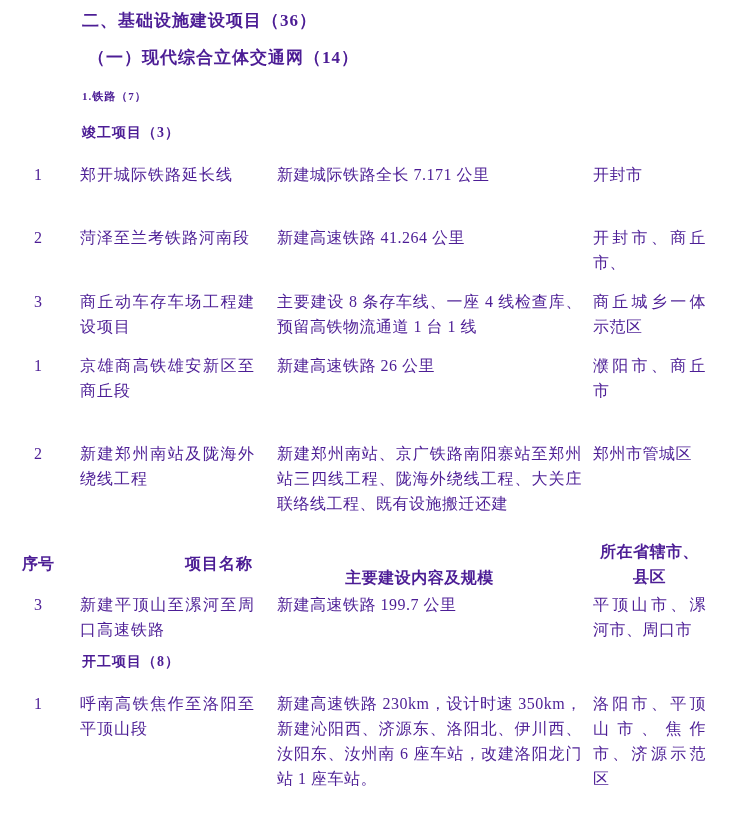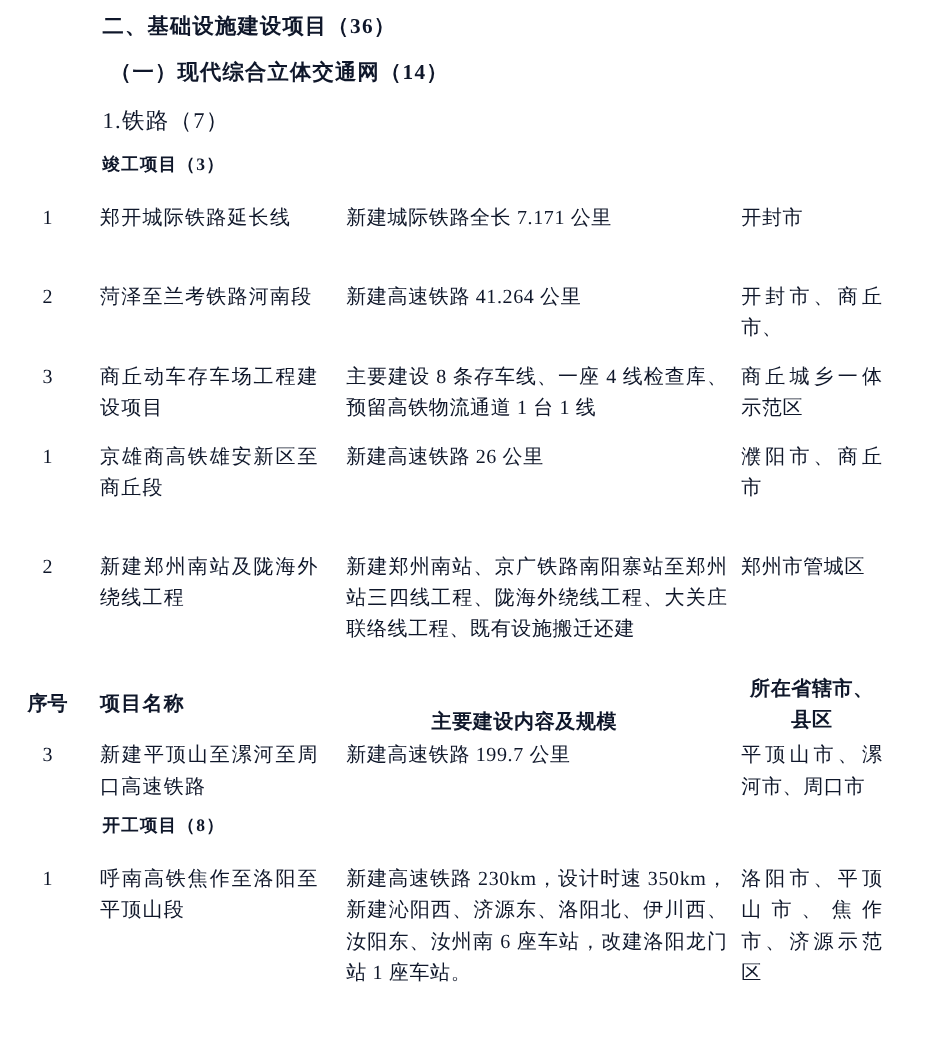--- a/index.html
+++ b/index.html
@@ -2,42 +2,42 @@
 <html><head>
 <meta charset="utf-8">
 <style>
   html, body { margin: 0; padding: 0; background: #ffffff; }
   .page {
     position: relative;
     width: 743px;
     height: 834px;
     overflow: hidden;
     background: #ffffff;
-    color: #0f172a;
+    color: #4c1d95;
     font-family: "Liberation Serif", "DejaVu Serif", serif;
   }
   
   .h1 {
     margin: 9px 0 0 82px;
     font-size: 17px;
     font-weight: bold;
     line-height: 24px;
     letter-spacing: 1px;
   }
   .h2 {
     margin: 13px 0 0 88px;
     font-size: 17px;
     font-weight: bold;
     line-height: 24px;
     letter-spacing: 1px;
   }
   .h3 {
     margin: 14px 0 0 82px;
-    font-size: 18px;
-    font-weight: normal;
+    font-size: 11px;
+    font-weight: bold;
     line-height: 24px;
     letter-spacing: 1px;
   }
   .plabel {
     font-size: 14px;
     font-weight: bold;
     line-height: 24px;
     letter-spacing: 1px;
     margin-left: 82px;
   }
@@ -54,21 +54,21 @@
   .c3 { padding: 0 8px  0 12px; letter-spacing: 0.5px; text-align: justify; }
   .c4 { padding: 0 37px 0 3px;  letter-spacing: 0.5px; text-align: justify; }
   
   .thead {
     align-items: center;
     min-height: 50px;
     font-weight: bold;
     font-family: Liberation Serif, serif;
     font-size: 16px;
   }
-  .thead .c2 { text-align: left; padding: 0 12px 0 4px; }
+  .thead .c2 { text-align: right; padding: 0 12px 0 4px; }
   .thead .c3 { text-align: center; padding: 0 28px 0 12px; margin-top: 28px; }
   .thead .c4 { text-align: center; }
   
   .mt2  { margin-top: 2px; }
   .mt8  { margin-top: 8px; }
   .mt13 { margin-top: 13px; }
   .mt14 { margin-top: 14px; }
   .mt17 { margin-top: 17px; }
   .mt21 { margin-top: 21px; }
   .mt27 { margin-top: 27px; }

